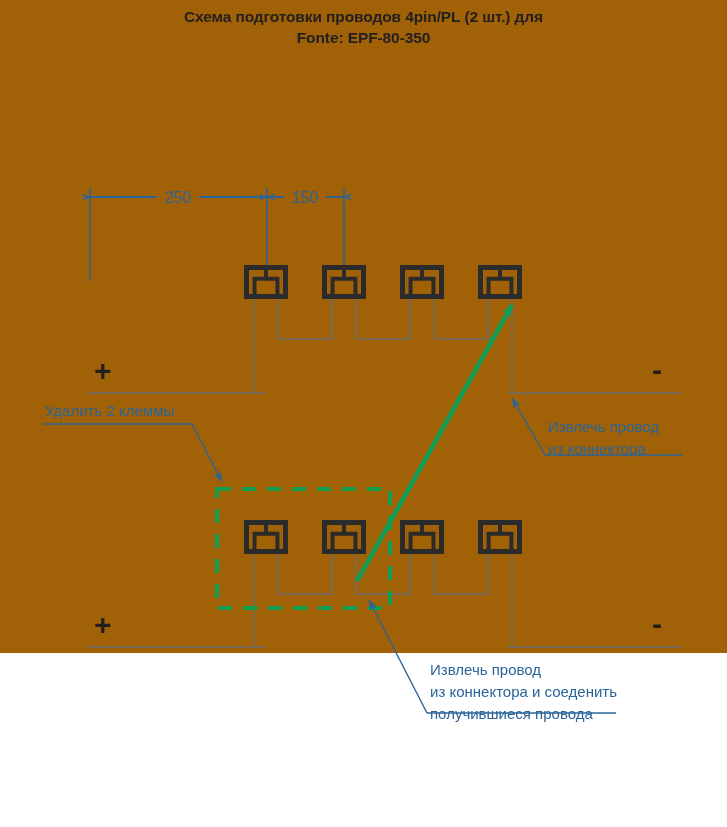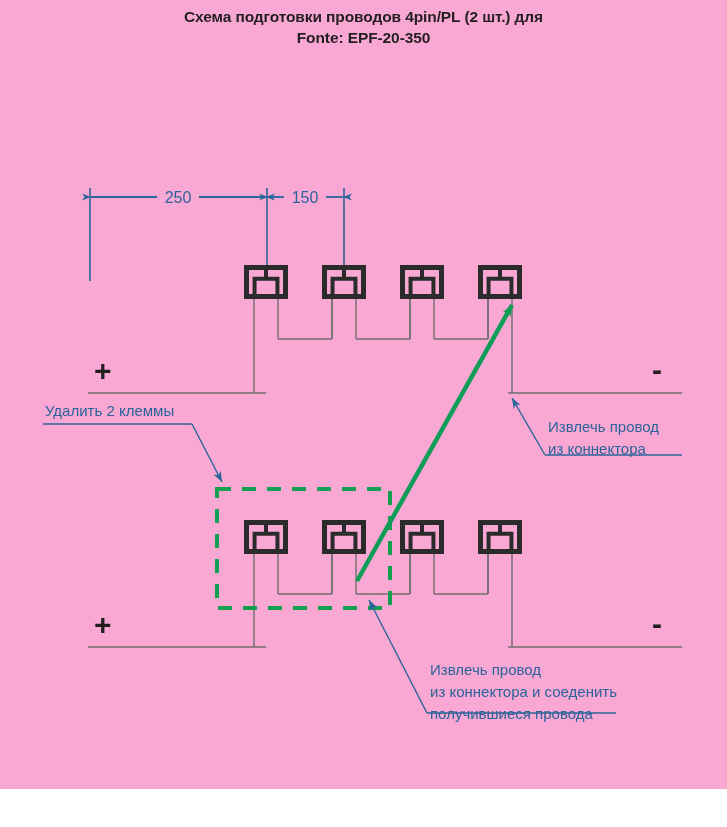--- a/index.html
+++ b/index.html
@@ -10,22 +10,22 @@
   body {
     width: 727px;
     height: 827px;
     font-family: "Liberation Sans", sans-serif;
     position: relative;
     overflow: hidden;
   }
   #page {
     position: relative;
     width: 727px;
-    height: 789px;
-    background: #f9a8d4;
+    height: 653px;
+    background: #a16207;
   }
   .title-block {
     position: absolute;
     left: 0;
     top: 6px;
     width: 727px;
     text-align: center;
   }
   .title-line {
     font-family: "Liberation Sans", sans-serif;
@@ -58,21 +58,21 @@
     fill: #231f20;
   }
 </style>
 </head>
 <body>
 
 <div id="page">
 
   <div class="title-block">
     <div class="title-line">Схема подготовки проводов 4pin/PL (2 шт.) для</div>
-    <div class="title-line">Fonte: EPF-20-350</div>
+    <div class="title-line">Fonte: EPF-80-350</div>
   </div>
 
   <svg id="diagram" width="727" height="827" viewBox="0 0 727 827">
     <defs>
       <marker id="dimArrowStart" markerWidth="10" markerHeight="8" refX="9" refY="4" orient="auto" markerUnits="userSpaceOnUse">
         <path d="M9,4 L0,0.6 L2.6,4 L0,7.4 Z" fill="#2b6499"></path>
       </marker>
       <marker id="dimArrowEnd" markerWidth="10" markerHeight="8" refX="9" refY="4" orient="auto" markerUnits="userSpaceOnUse">
         <path d="M9,4 L0,0.6 L2.6,4 L0,7.4 Z" fill="#2b6499"></path>
       </marker>

